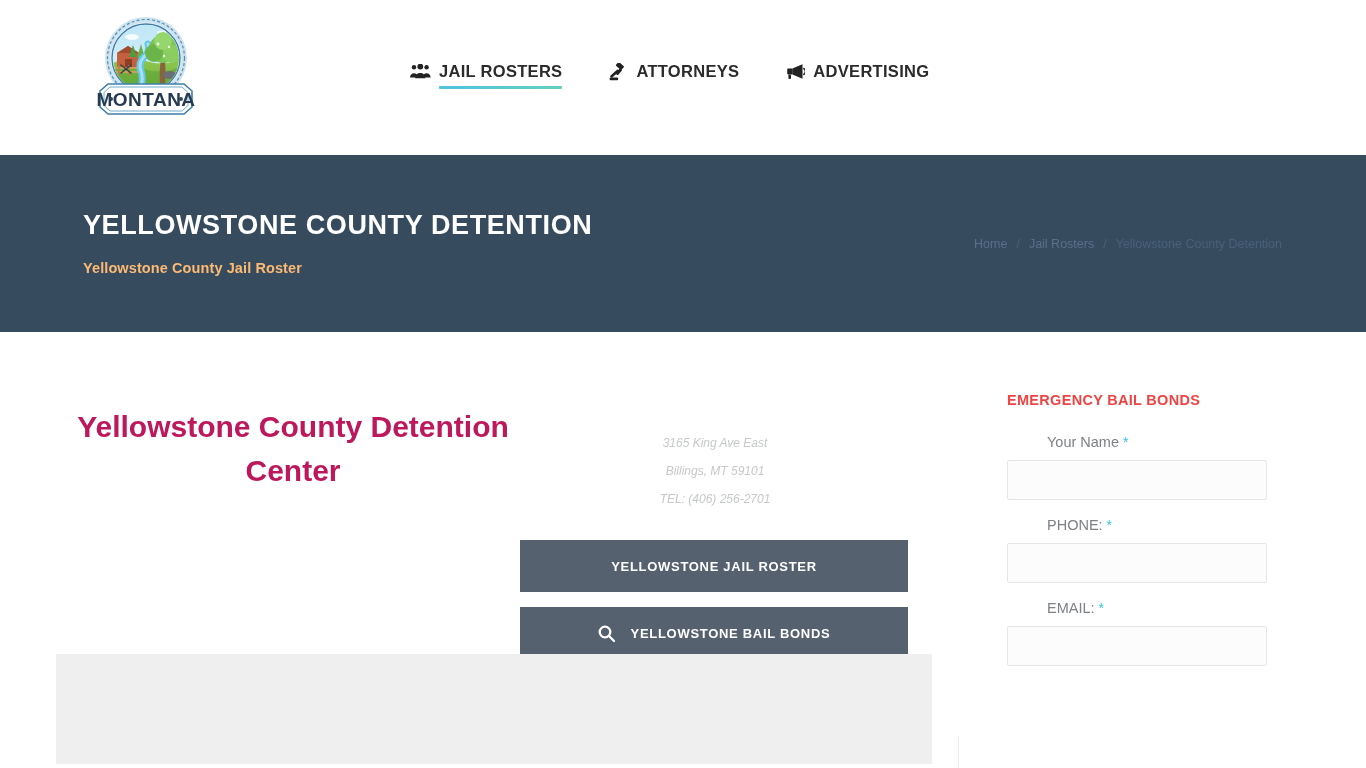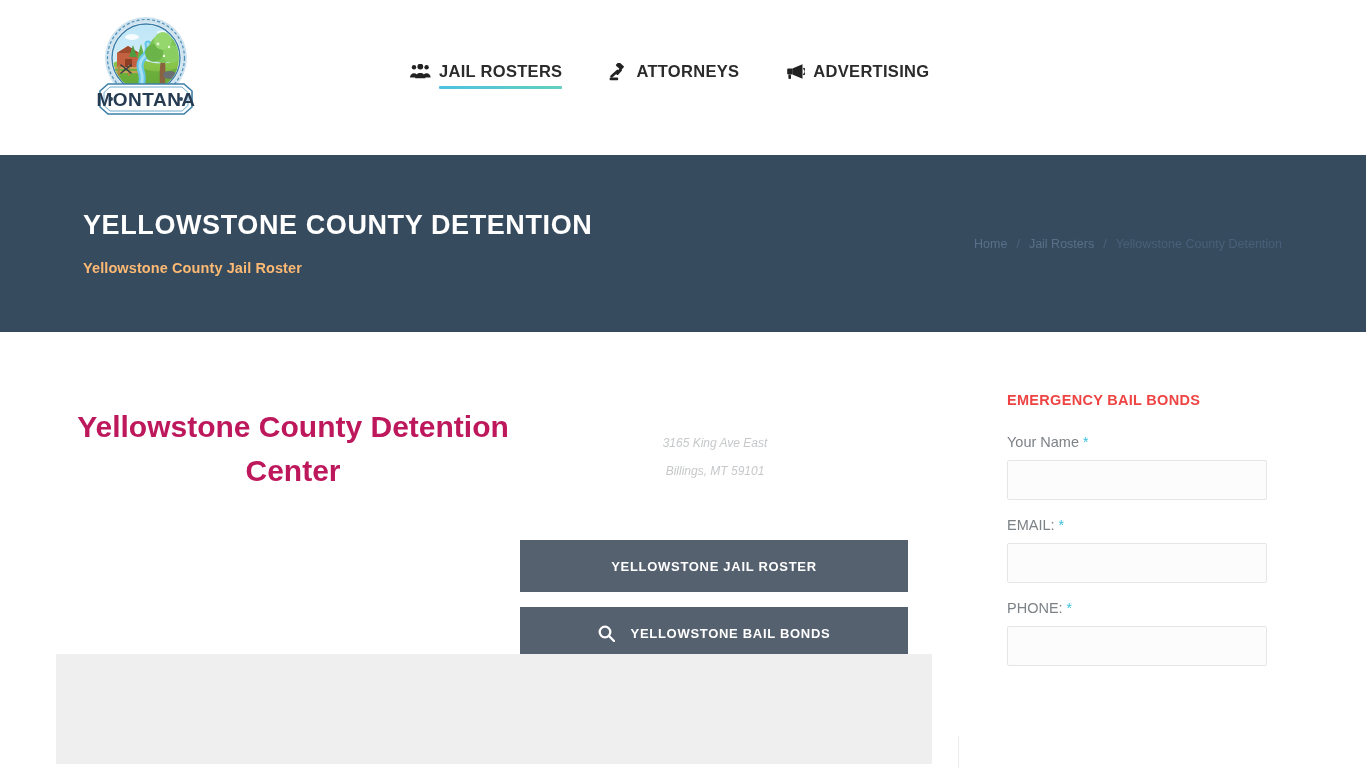--- a/index.html
+++ b/index.html
@@ -211,20 +211,21 @@
     margin-bottom: 26px;
   }
 
   .field-group { margin-bottom: 17px; }
 
   .field-label {
     font-size: 14.5px;
     color: #7d8287;
     margin-bottom: 10px;
     display: block;
+    margin-left: 40px;
   }
   .req-star { color: #39c0dd; font-size: 14px; margin-left: 4px; }
 
   .field-input {
     display: block;
     width: 260px;
     height: 40px;
     background: #fcfcfc;
     border: 1px solid #e6e6e6;
     border-radius: 2px;
@@ -368,20 +369,21 @@
 
 <main class="content-wrap">
 
   <div class="divider-v"></div>
 
   <h2 class="facility-title">Yellowstone County Detention Center</h2>
 
   <address class="address-block">
     <div>3165 King Ave East</div>
     <div>Billings, MT 59101</div>
+    <div>TEL: (406) 256-2701</div>
   </address>
 
   <div class="btn-stack">
     <button class="action-btn">
       <span>YELLOWSTONE JAIL ROSTER</span>
     </button>
     <button class="action-btn">
       <span class="btn-icon">
         <svg width="17" height="17" viewBox="0 0 17 17" fill="none" stroke="#fff" stroke-width="2.3">
           <circle cx="7" cy="7" r="5.3"></circle>
@@ -399,26 +401,26 @@
 
     <div class="field-group">
       <label class="field-label">
         <span>Your Name</span><span class="req-star">*</span>
       </label>
       <input class="field-input" type="text" placeholder="" style="">
     </div>
 
     <div class="field-group">
       <label class="field-label">
+        <span>PHONE:</span><span class="req-star">*</span>
+      </label>
+      <input class="field-input" type="text" placeholder="" style="">
+    </div>
+
+    <div class="field-group">
+      <label class="field-label">
         <span>EMAIL:</span><span class="req-star">*</span>
       </label>
       <input class="field-input" type="text" placeholder="" style="">
     </div>
-
-    <div class="field-group">
-      <label class="field-label">
-        <span>PHONE:</span><span class="req-star">*</span>
-      </label>
-      <input class="field-input" type="text" placeholder="" style="">
-    </div>
   </aside>
 
 </main>
 
 </body></html>

